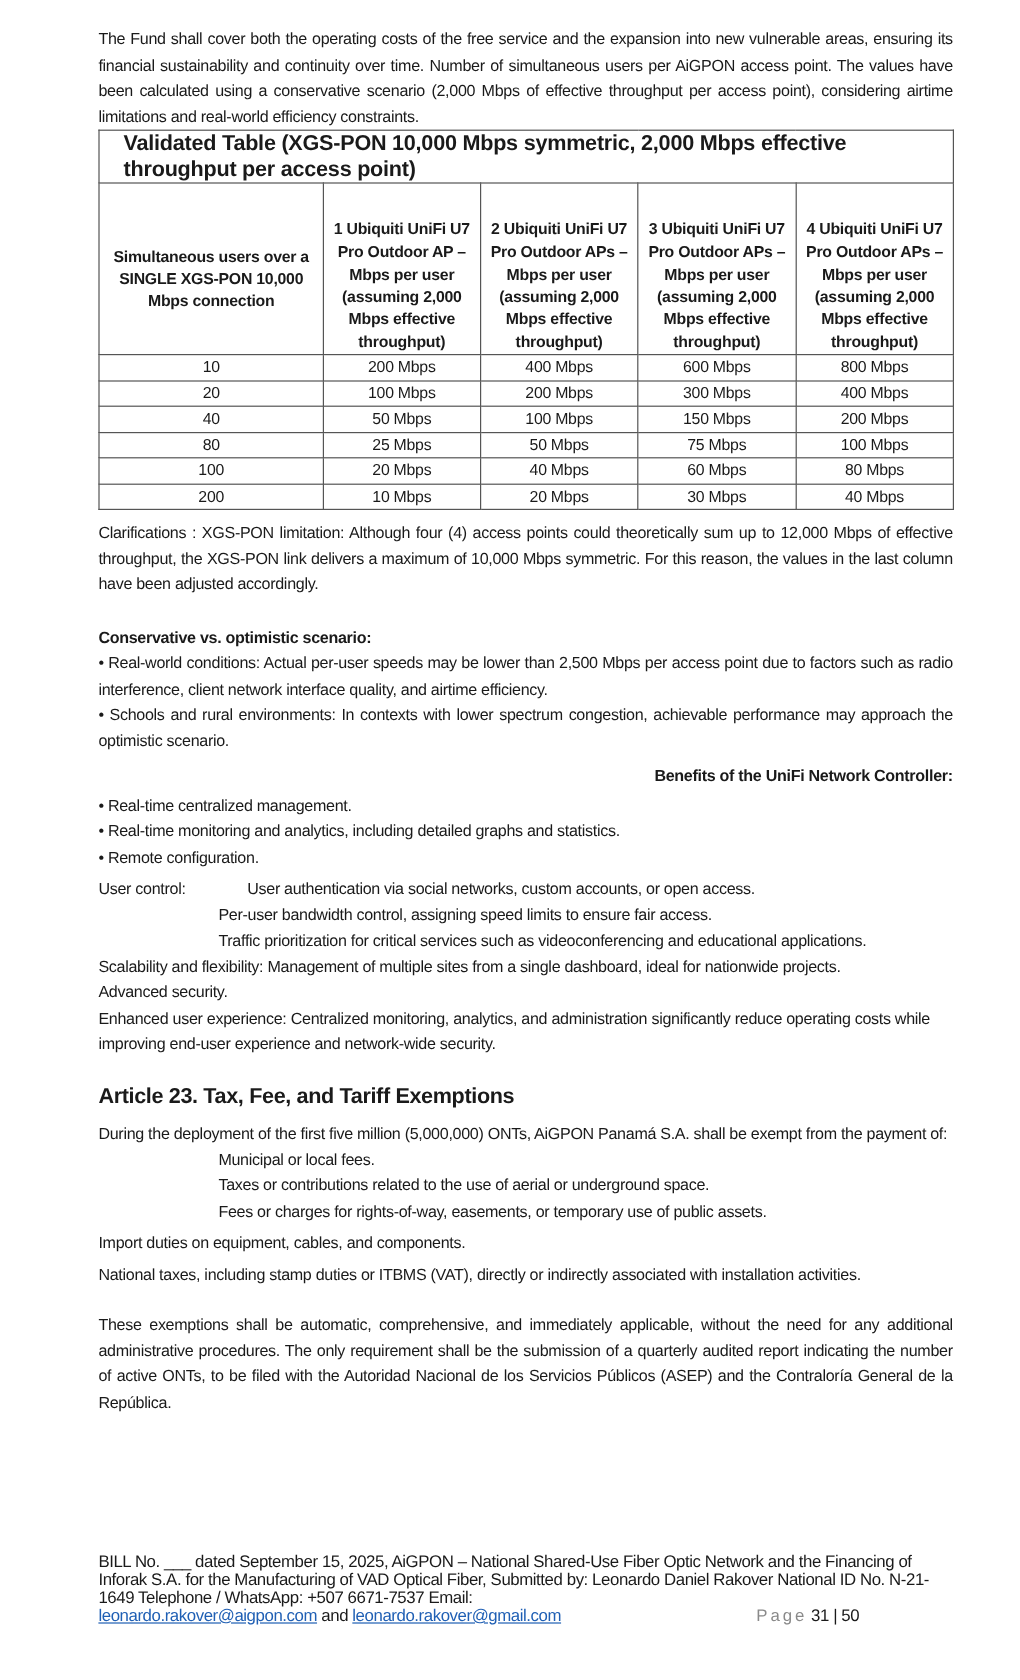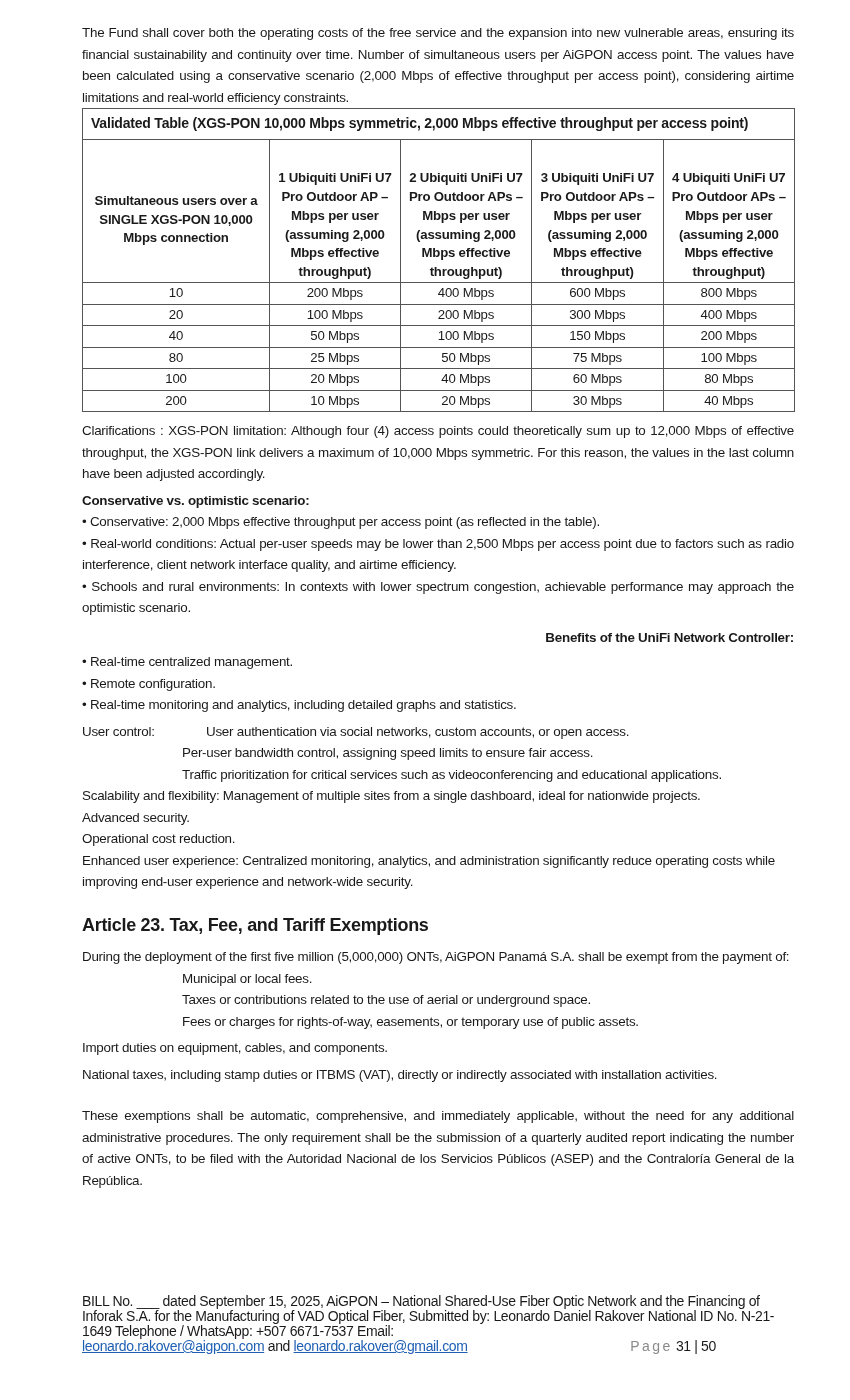--- a/index.html
+++ b/index.html
@@ -7,25 +7,25 @@
     width: 850px; height: 1400px; position: relative; overflow: hidden;
     font-family: "Liberation Sans Narrow", "Liberation Sans", sans-serif;
     color: #1a1a1a;
   }
   .page { position: absolute; left: 82px; top: 22px; width: 712px; font-size: 13.4px; line-height: 21.5px; letter-spacing: -0.25px; }
   p { margin: 0; }
   .justify { text-align: justify; }
   .intro { }
   table.vt { width: 713px; border-collapse: collapse; font-size: 13.2px; letter-spacing: -0.2px; margin-bottom: 8px; }
   table.vt td, table.vt th { border: 1px solid #555; padding: 0 4px; text-align: center; }
-  table.vt th.title { text-align: left; font-weight: bold; font-size: 14px; height: 30px; padding-left: 8px; }
+  table.vt th.title { text-align: left; font-weight: bold; font-size: 18px; height: 30px; padding-left: 20px; }
   table.vt th.colh { font-weight: bold; line-height: 18.8px; vertical-align: bottom; padding-top: 18px; height: 124px; }
   table.vt th.colh.first { vertical-align: middle; width: 178px; }
   table.vt td { height: 20.5px; line-height: 20px; }
-  .section-head { font-weight: bold; margin-top: 5px; }
+  .section-head { font-weight: bold; margin-top: 23px; }
   .mt8 { margin-top: 8px; text-align: right; }
   .mt5 { margin-top: 5px; }
   .row { display: flex; gap: 24px; }
   .lbl { width: 100px; flex: none; }
   .indent { padding-left: 100px; }
   h2 { font-size: 18px; font-weight: bold; margin: 22px 0 10px 0; letter-spacing: -0.3px; }
   .footer {
     position: absolute; left: 82px; top: 1294px; width: 696px;
     font-size: 14px; line-height: 15px; letter-spacing: -0.35px; color: #1a1a1a;
   }
@@ -92,38 +92,36 @@
       <td>20 Mbps</td>
       <td>30 Mbps</td>
       <td>40 Mbps</td>
     </tr>
   </tbody>
     </table>
 
   <p class="justify">Clarifications : XGS-PON limitation: Although four (4) access points could theoretically sum up to 12,000 Mbps of effective throughput, the XGS-PON link delivers a maximum of 10,000 Mbps symmetric. For this reason, the values in the last column have been adjusted accordingly.</p>
 
   <p class="section-head">Conservative vs. optimistic scenario:</p>
-  <p class="justify">• Conservative: 2,000 Mbps effective throughput per access point (as reflected in the table).</p>
   <p class="justify">• Real-world conditions: Actual per-user speeds may be lower than 2,500 Mbps per access point due to factors such as radio interference, client network interface quality, and airtime efficiency.</p>
   <p class="justify">• Schools and rural environments: In contexts with lower spectrum congestion, achievable performance may approach the optimistic scenario.</p>
 
   <p class="section-head mt8" style="margin-bottom:3px;">Benefits of the UniFi Network Controller:</p>
   <p>• Real-time centralized management.</p>
+  <p>• Real-time monitoring and analytics, including detailed graphs and statistics.</p>
   <p>• Remote configuration.</p>
-  <p>• Real-time monitoring and analytics, including detailed graphs and statistics.</p>
 
   <div class="row mt5">
     <span class="lbl">User control:</span>
     <span>User authentication via social networks, custom accounts, or open access.</span>
   </div>
   <p class="indent">Per-user bandwidth control, assigning speed limits to ensure fair access.</p>
   <p class="indent">Traffic prioritization for critical services such as videoconferencing and educational applications.</p>
   <p>Scalability and flexibility:  Management of multiple sites from a single dashboard, ideal for nationwide projects.</p>
   <p>Advanced security.</p>
-  <p>Operational cost reduction.</p>
   <p>Enhanced user experience: Centralized monitoring, analytics, and administration significantly reduce operating costs while improving end-user experience and network-wide security.</p>
 
   <h2>Article 23. Tax, Fee, and Tariff Exemptions</h2>
   <p>During the deployment of the first five million (5,000,000) ONTs, AiGPON Panamá S.A. shall be exempt from the payment of:</p>
   <p class="indent">Municipal or local fees.</p>
   <p class="indent">Taxes or contributions related to the use of aerial or underground space.</p>
   <p class="indent">Fees or charges for rights-of-way, easements, or temporary use of public assets.</p>
   <p class="mt5">Import duties on equipment, cables, and components.</p>
   <p class="mt5">National taxes, including stamp duties or ITBMS (VAT), directly or indirectly associated with installation activities.</p>
   <p class="justify" style="margin-top:20px;">These exemptions shall be automatic, comprehensive, and immediately applicable, without the need for any additional administrative procedures. The only requirement shall be the submission of a quarterly audited report indicating the number of active ONTs, to be filed with the Autoridad Nacional de los Servicios Públicos (ASEP) and the Contraloría General de la República.</p>

